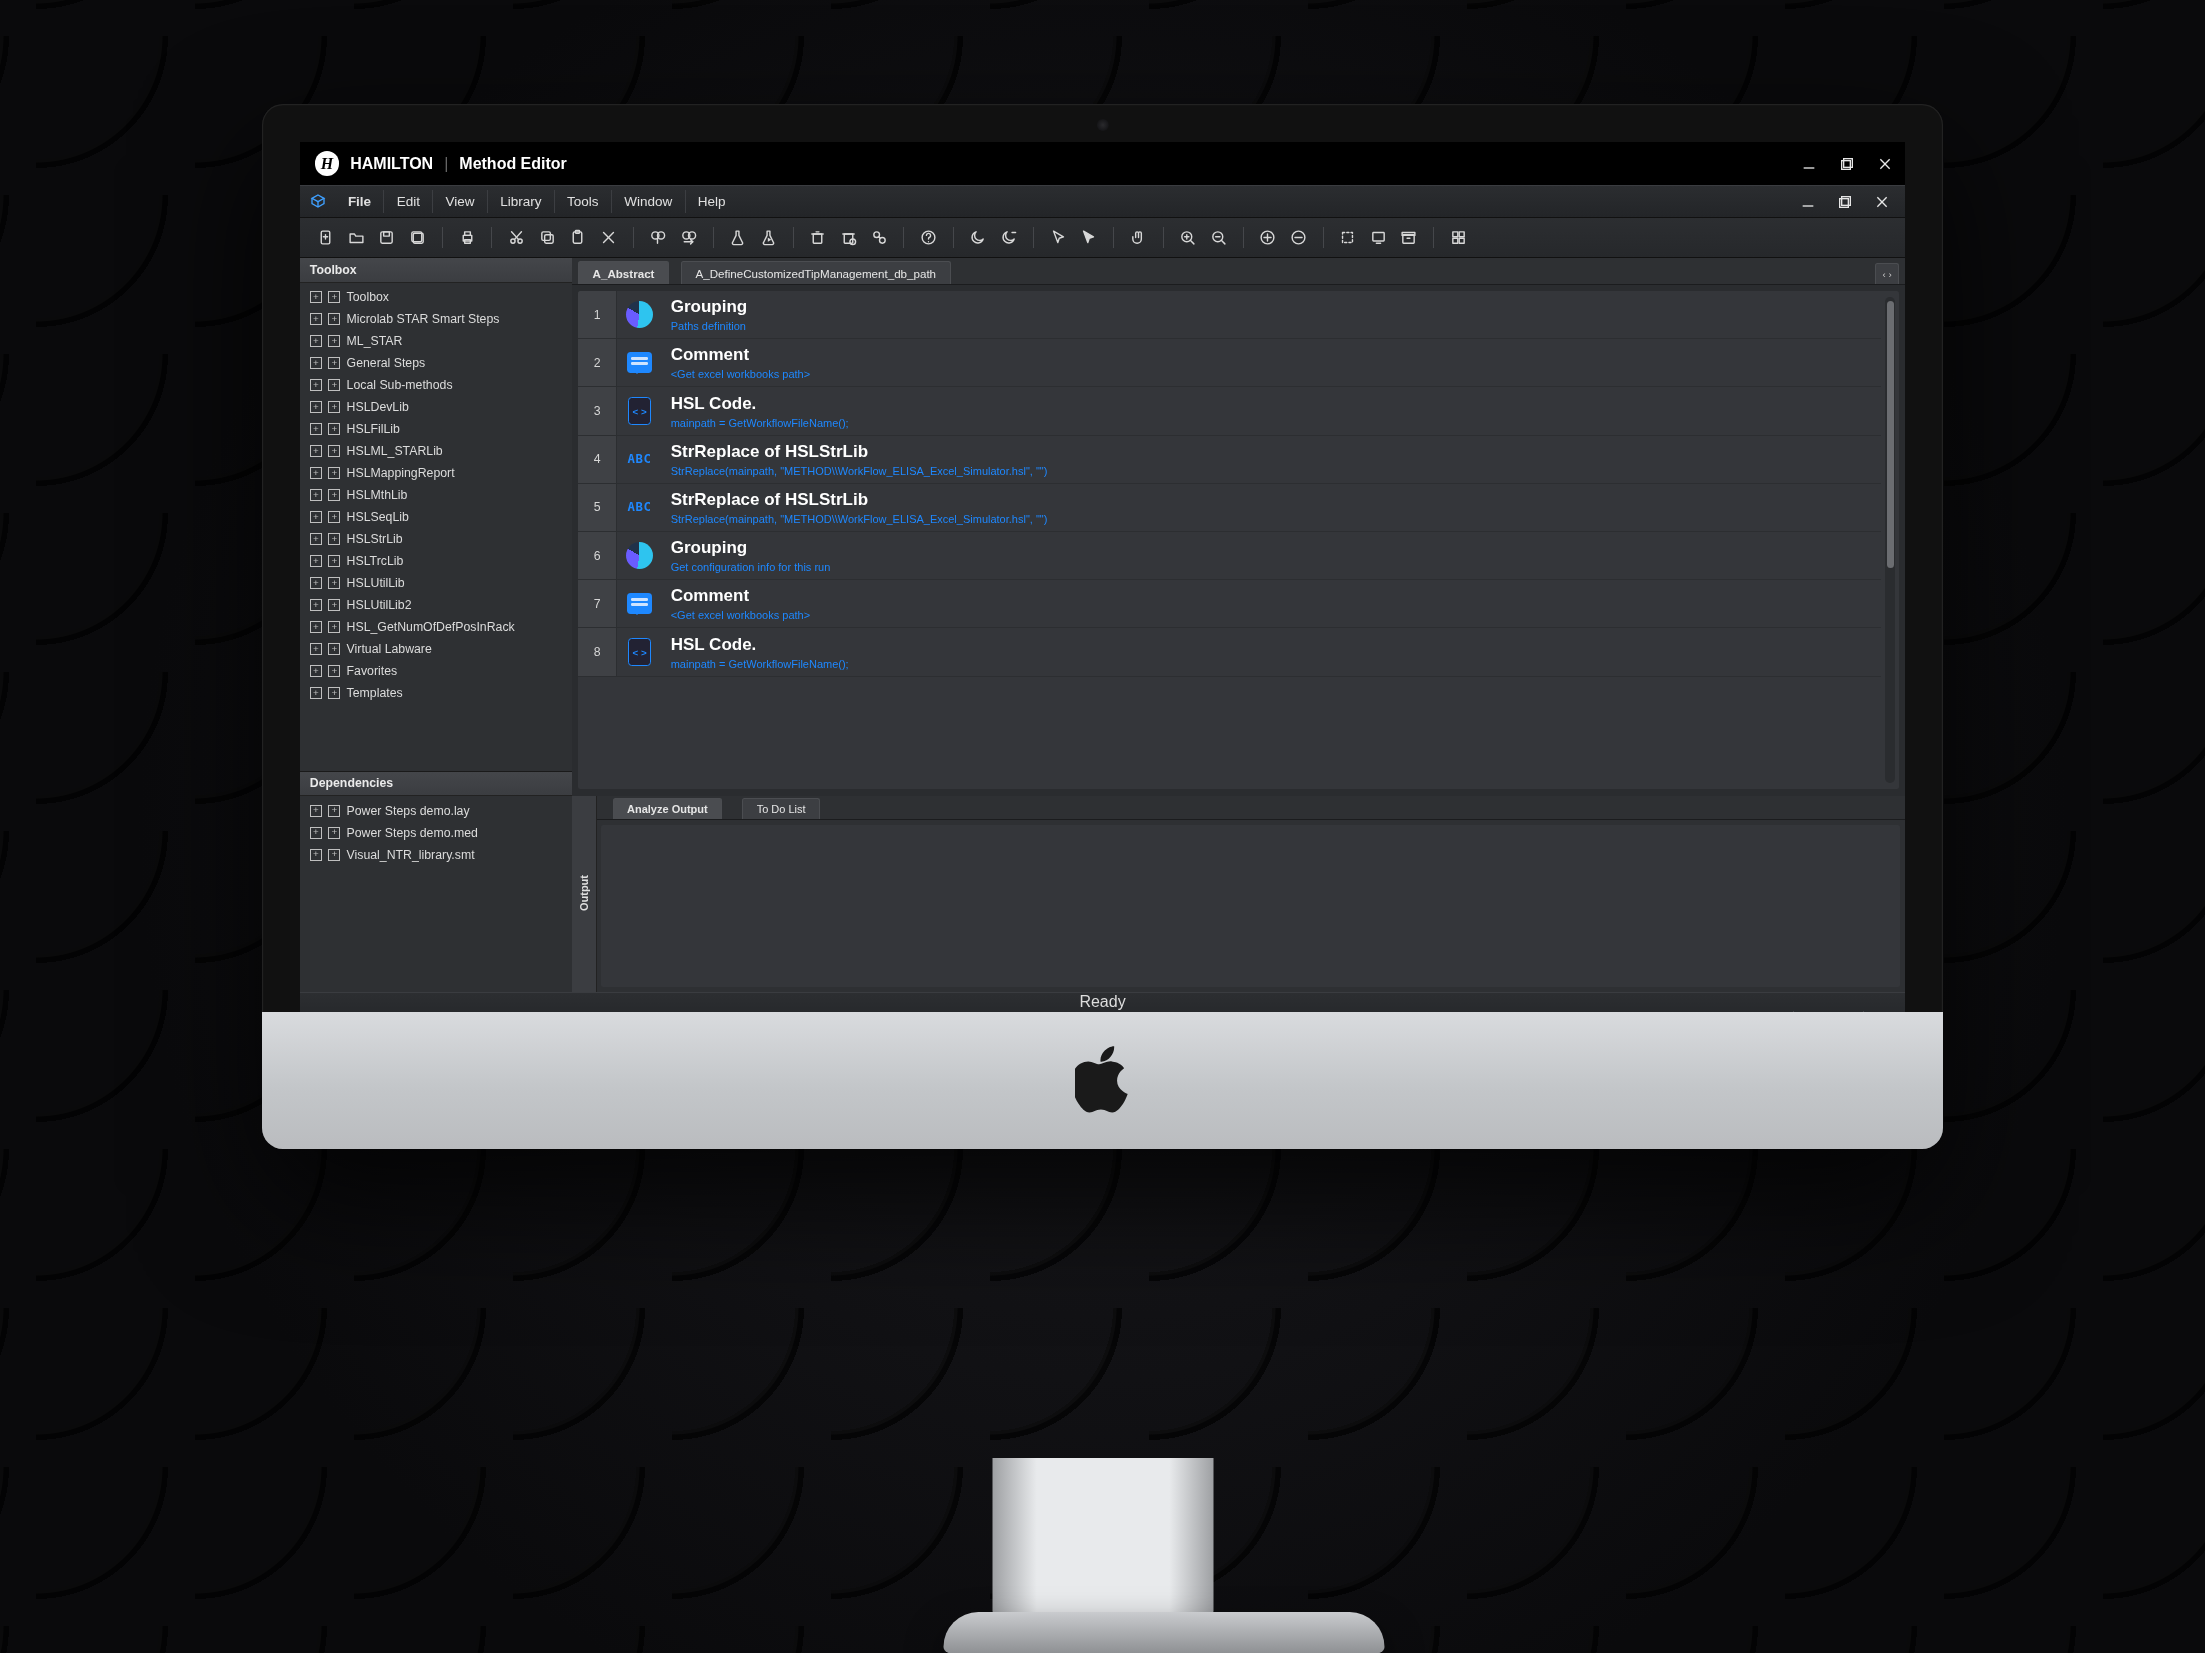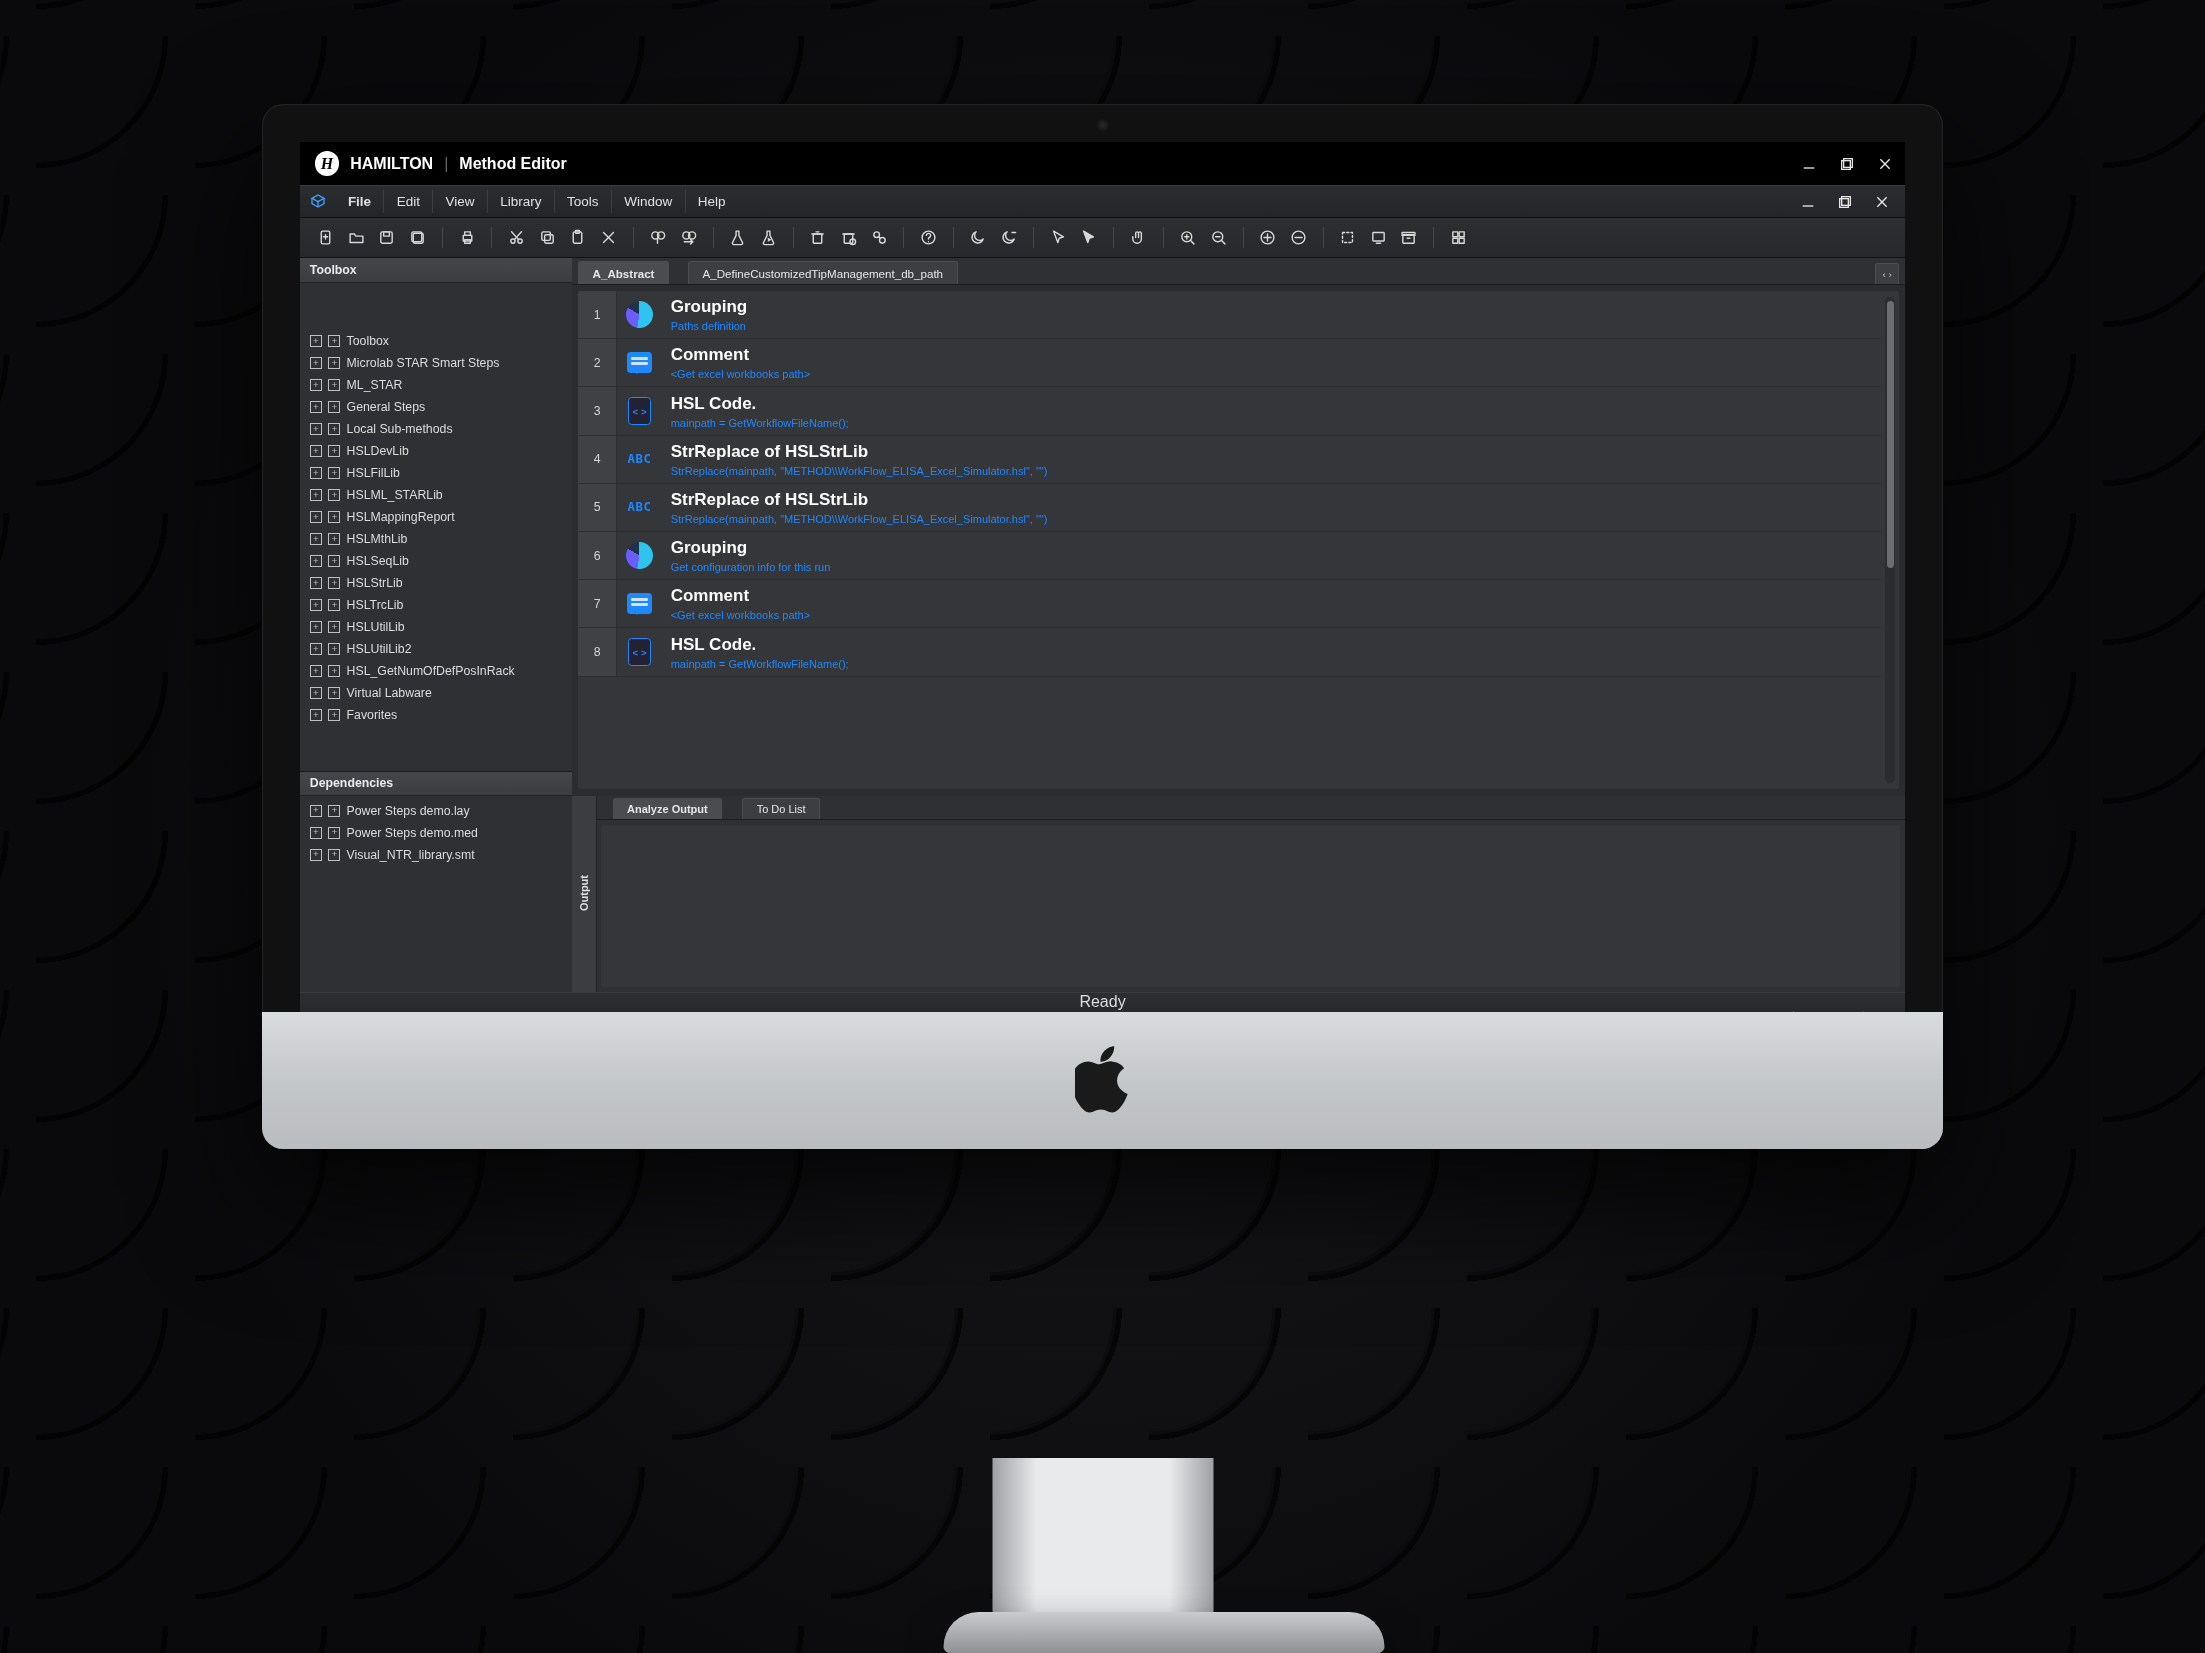--- a/index.html
+++ b/index.html
@@ -174,21 +174,20 @@
   
   .body-row {
     display: flex;
     height: calc(100% - 43px - 33px - 40px - 24.5px - 33px);
   }
   .sidebar {
     width: 272px;
     display: flex;
     flex-direction: column;
     background: #2e3033;
-    gap: 44px;
   }
   .panel-header {
     height: 24.5px;
     background: linear-gradient(#44464a,#3b3d41);
     border-bottom:0.6px solid #222;
     display:flex;align-items:center;
     padding: 0 9.8px;
     font-size: 12.3px;
     font-weight: 600;
     color:#eaeaea;
@@ -767,21 +766,21 @@
                   <span class="tree-ico box">+</span>
                   <span class="tree-ico box">+</span>
                   <span>Visual_NTR_library.smt</span>
                 </div>
               </div>
           </div>
         </div>
 
         <div class="main">
           <div class="tabs-row">
-            <div id="tabs-holder" style="display:flex;gap:19px;">
+            <div id="tabs-holder" style="display:flex;gap:12px;">
                 <div class="tab active">A_Abstract</div>
                 <div class="tab">A_DefineCustomizedTipManagement_db_path</div>
               </div>
             <div class="tab-nav">‹ ›</div>
           </div>
 
           <div class="steps-wrap">
             <div class="steps" id="steps">
                 <div class="step-row">
                   <div class="step-num">1</div>

